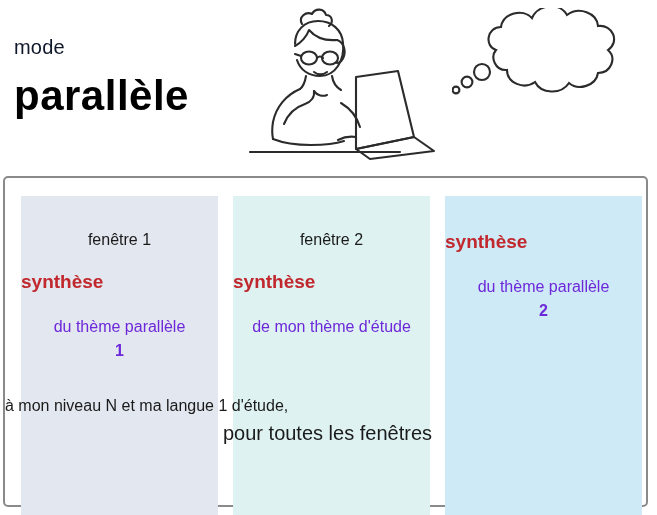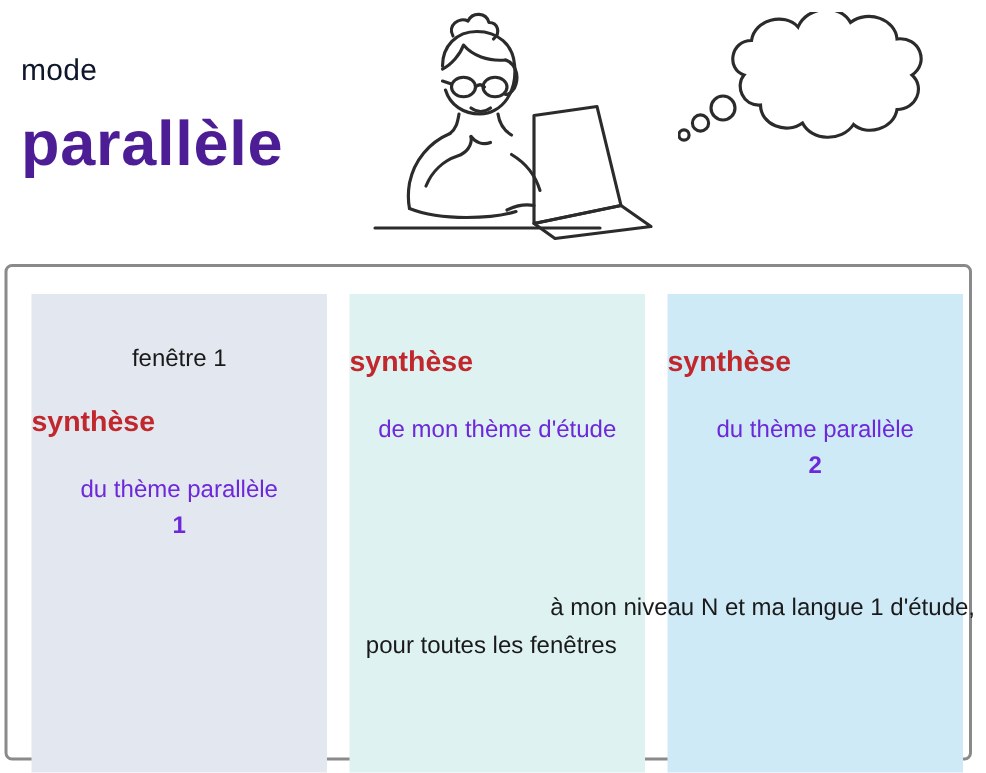--- a/index.html
+++ b/index.html
@@ -29,21 +29,21 @@
     font-size: 20px;
     color: #0f172a;
     letter-spacing: 0.2px;
   }
   .mode-title {
     position: absolute;
     left: 14px;
     top: 72px;
     font-size: 42px;
     font-weight: bold;
-    color: #4c1d95;
+    color: #000000;
     letter-spacing: 0.5px;
   }
 
   
   .illustration {
     position: absolute;
     left: 210px;
     top: 0px;
     width: 230px;
     height: 172px;
@@ -120,32 +120,32 @@
   .col-sub .strong {
     font-weight: bold;
     display: block;
   }
 
   .footer-text {
     position: absolute;
     left: 0;
     top: 212px;
     width: 645px;
-    text-align: right;
+    text-align: left;
     font-size: 16px;
     color: #1a1a1a;
     line-height: 32px;
   }
   .footer-line-2 {
     position: absolute;
     left: 0;
     top: 244px;
     width: 645px;
     text-align: center;
-    font-size: 16px;
+    font-size: 20px;
     color: #1a1a1a;
   }
 </style>
 </head>
 <body>
 
 <div class="header">
 
   <div class="mode-label">mode</div>
   <div class="mode-title">parallèle</div>
@@ -207,20 +207,21 @@
     <div class="col col-1">
       <div class="col-head">fenêtre 1</div>
       <div class="col-synth">synthèse</div>
       <div class="col-sub">
         <span>du thème parallèle</span>
         <span class="strong">1</span>
       </div>
     </div>
 
     <div class="col col-2">
+      <div class="col-head">fenêtre 2</div>
       <div class="col-synth">synthèse</div>
       <div class="col-sub">
         <span>de mon thème d'étude</span>
       </div>
     </div>
 
     <div class="col col-3">
       <div class="col-synth">synthèse</div>
       <div class="col-sub">
         <span>du thème parallèle</span>

